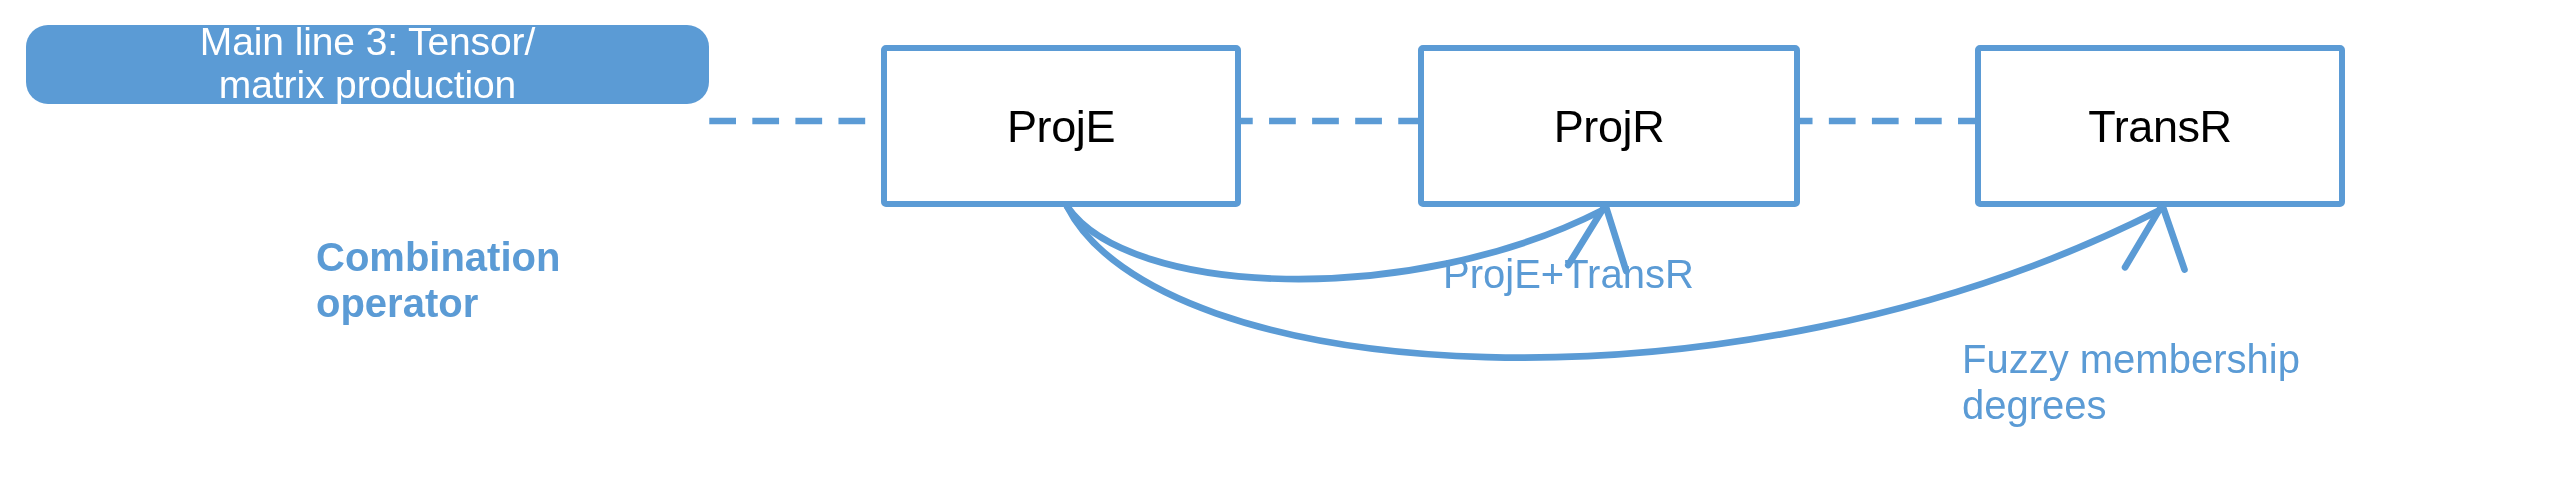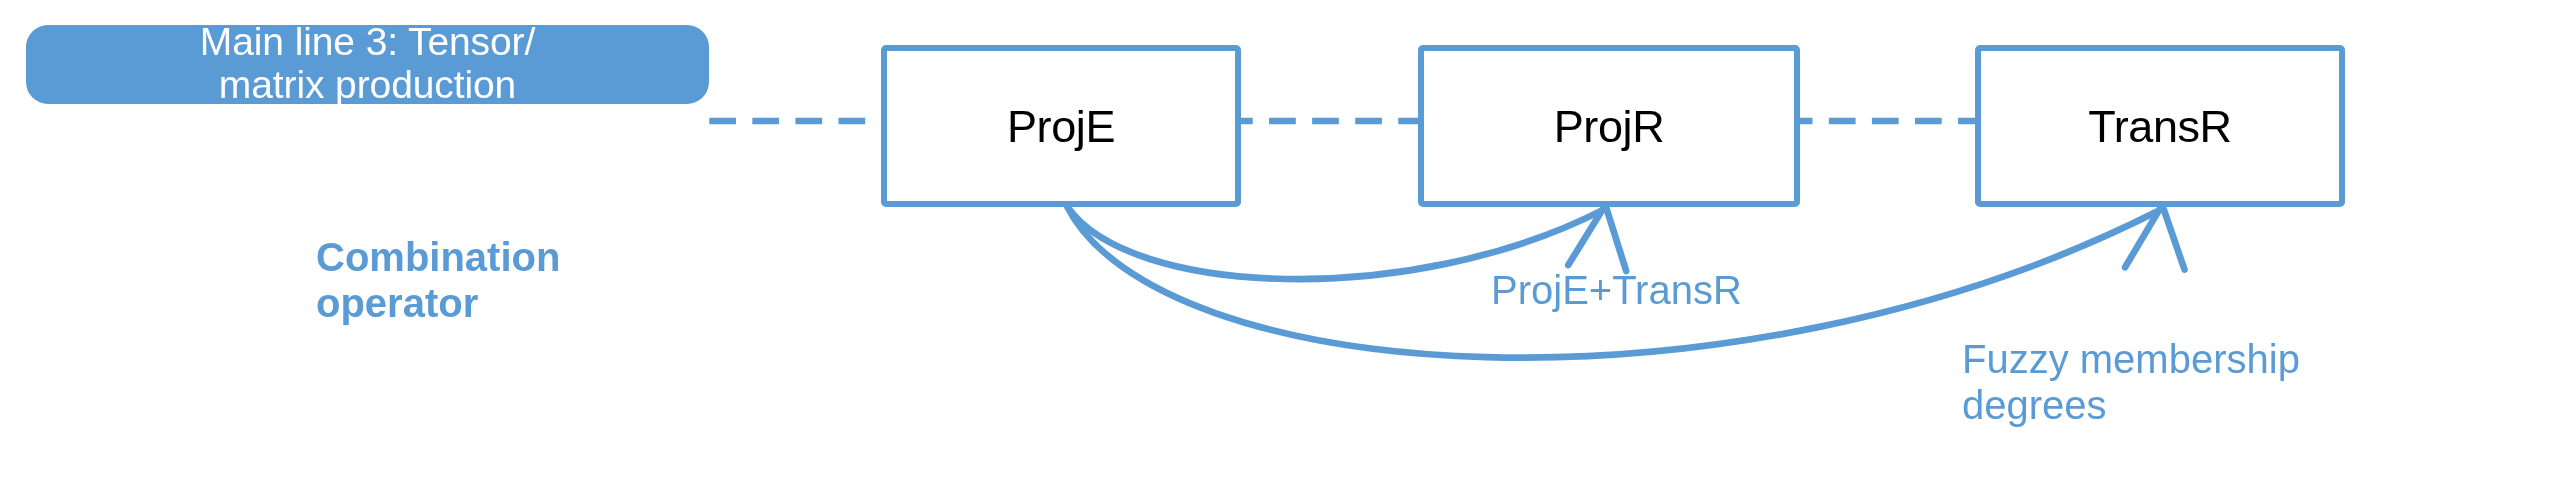--- a/index.html
+++ b/index.html
@@ -78,21 +78,21 @@
   
   .annot {
     position: absolute;
     color: #5B9BD5;
     font-size: 40px;
     line-height: 1.16;
     white-space: pre-line;
     z-index: 3;
   }
   #annot-combination { left: 316px;  top: 234px;  text-align: left; font-weight: bold; }
-  #annot-projetransr { left: 1443px; top: 267px;  text-align: left; margin-left: 48px; }
+  #annot-projetransr { left: 1443px; top: 251px;  text-align: left; }
   #annot-fuzzy       { left: 1962px; top: 336px;  text-align: left; width: 616px; }
 </style>
 </head>
 <body>
 
 <div id="stage">
 
   <svg id="connectors" viewBox="0 0 3469 660" width="2576" height="490" xmlns="http://www.w3.org/2000/svg">
 
     <line x1="955" y1="163" x2="2665" y2="163" stroke="#5B9BD5" stroke-width="9" stroke-dasharray="36 22" stroke-linecap="butt"></line>

